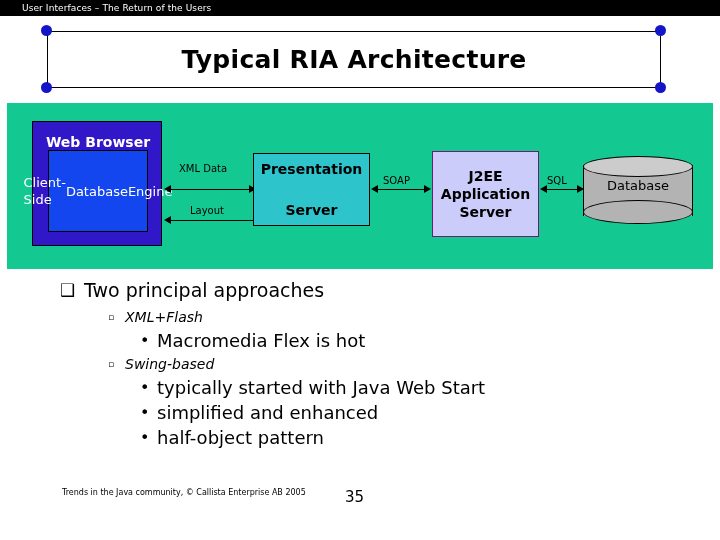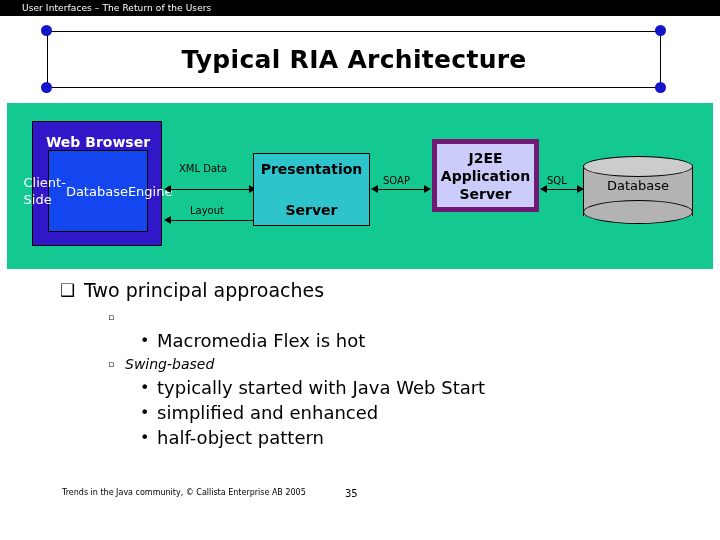--- a/index.html
+++ b/index.html
@@ -134,24 +134,24 @@
     color: #000000;
     font-size: 14px;
     font-weight: bold;
     line-height: 18px;
     gap: 23px;
   }
 
   
   .j2ee-box {
     position: absolute;
-    left: 425px; top: 36px;
-    width: 107px; height: 73px;
+    left: 425px; top: 48px;
+    width: 107px; height: 86px;
     background: #ccccfa;
-    border: 5px solid #701a75;
+    border: 1px solid #701a75;
     box-sizing: border-box;
     display: flex;
     flex-direction: column;
     align-items: center;
     justify-content: center;
     color: #000000;
     font-size: 14px;
     font-weight: bold;
     line-height: 18px;
   }
@@ -279,21 +279,21 @@
   .footer {
     position: absolute;
     left: 62px; top: 488px;
     font-size: 8px;
     color: #000000;
     white-space: nowrap;
   }
   .page-number {
     position: absolute;
     left: 345px; top: 488px;
-    font-size: 10px;
+    font-size: 15px;
     color: #000000;
   }
 </style>
 </head>
 <body>
 
 <div class="header-bar">User Interfaces – The Return of the Users</div>
 
 <div class="title-frame">
   <div class="edge-top"></div>
@@ -360,20 +360,21 @@
 
 <div class="content">
 
   <div class="bullet-l1">
     <span class="marker">❑</span>
     <span class="text">Two principal approaches</span>
   </div>
 
   <div class="bullet-l2">
     <span class="marker">▫</span>
+    <span class="text">XML+Flash</span>
   </div>
 
   <div class="bullet-l3">
     <span class="marker">•</span>
     <span class="text">Macromedia Flex is hot</span>
   </div>
 
   <div class="bullet-l2">
     <span class="marker">▫</span>
     <span class="text">Swing-based</span>

